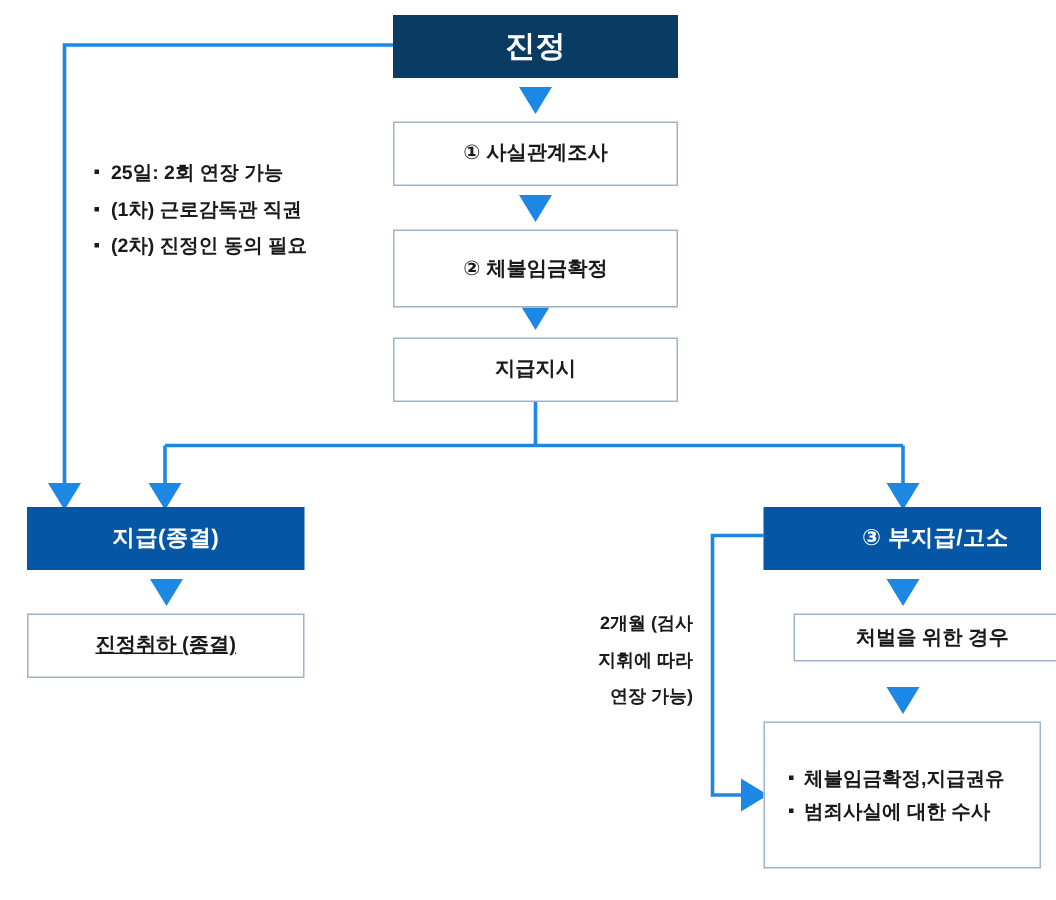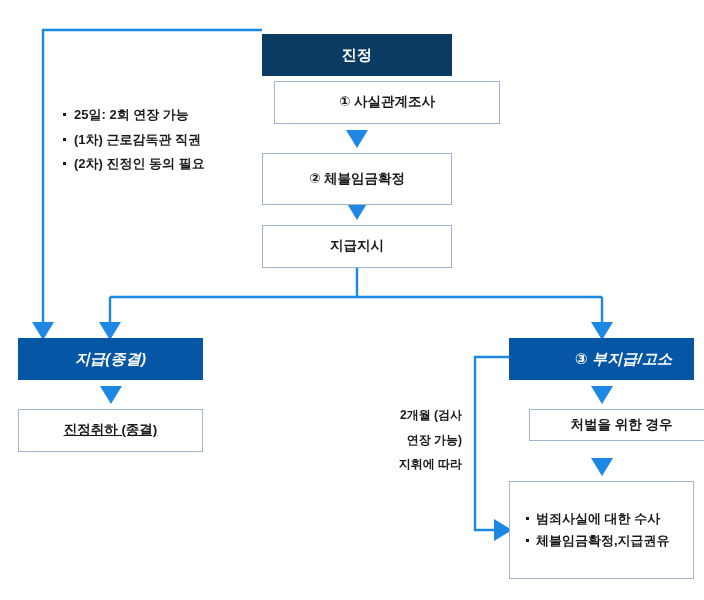--- a/index.html
+++ b/index.html
@@ -28,31 +28,29 @@
     display: flex;
     align-items: center;
     justify-content: center;
     text-align: center;
     line-height: 1.35;
   }
   .node-dark {
     background: #0a3b63;
     color: #ffffff;
     font-weight: bold;
-    font-size: 15px;
+    font-size: 20px;
     letter-spacing: .2px;
-    margin-top: 24px;
   }
   .node-blue {
     background: #0556a5;
     color: #ffffff;
     font-weight: bold;
     font-size: 15px;
     letter-spacing: .2px;
-    font-style: italic;
   }
   .node-white {
     background: #ffffff;
     border: 1px solid #9fb3cb;
     color: #1a1a1a;
     font-weight: bold;
     font-size: 13.5px;
   }
   .node-white-list {
     background: #ffffff;
@@ -157,21 +155,21 @@
     <polygon points="591,386 613,386 602,404"></polygon>
     <polygon points="591,458 613,458 602,476"></polygon>
     <polygon points="494,519 494,541 512,530"></polygon>
   </g>
 </svg>
 
 <div class="node node-dark" style="left:262px; top:10px; width:190px; height:42px;">
   <span>진정</span>
 </div>
 
-<div class="node node-white" style="left:262px; top:81px; width:226px; height:43px;margin-left:12px;">
+<div class="node node-white" style="left:262px; top:81px; width:190px; height:43px;">
   <span>① 사실관계조사</span>
 </div>
 
 <div class="node node-white" style="left:262px; top:153px; width:190px; height:52px;">
   <span>② 체불임금확정</span>
 </div>
 
 <div class="node node-white" style="left:262px; top:225px; width:190px; height:43px;">
   <span>지급지시</span>
 </div>
@@ -187,30 +185,30 @@
 <div class="node node-blue" style="left:509px; top:338px; width:185px; height:42px;padding-left:44px;">
   <span>③ 부지급/고소</span>
 </div>
 
 <div class="node node-white" style="left:529px; top:409px; width:185px; height:32px;">
   <span>처벌을 위한 경우</span>
 </div>
 
 <div class="node node-white-list" style="left:509px; top:481px; width:185px; height:98px;">
   <ul class="bullets">
+    <li>체불임금확정,지급권유</li>
     <li>범죄사실에 대한 수사</li>
-    <li>체불임금확정,지급권유</li>
   </ul>
 </div>
 
 <div class="annot" style="left:52px; top:92px;">
   <ul>
     <li>25일: 2회 연장 가능</li>
     <li>(1차) 근로감독관 직권</li>
     <li>(2차) 진정인 동의 필요</li>
   </ul>
 </div>
 
 <div class="annot-plain" style="left:330px; top:403px; width:132px;">
   <div>2개월 (검사</div>
+  <div>지휘에 따라</div>
   <div>연장 가능)</div>
-  <div>지휘에 따라</div>
 </div>
 
 </body></html>

